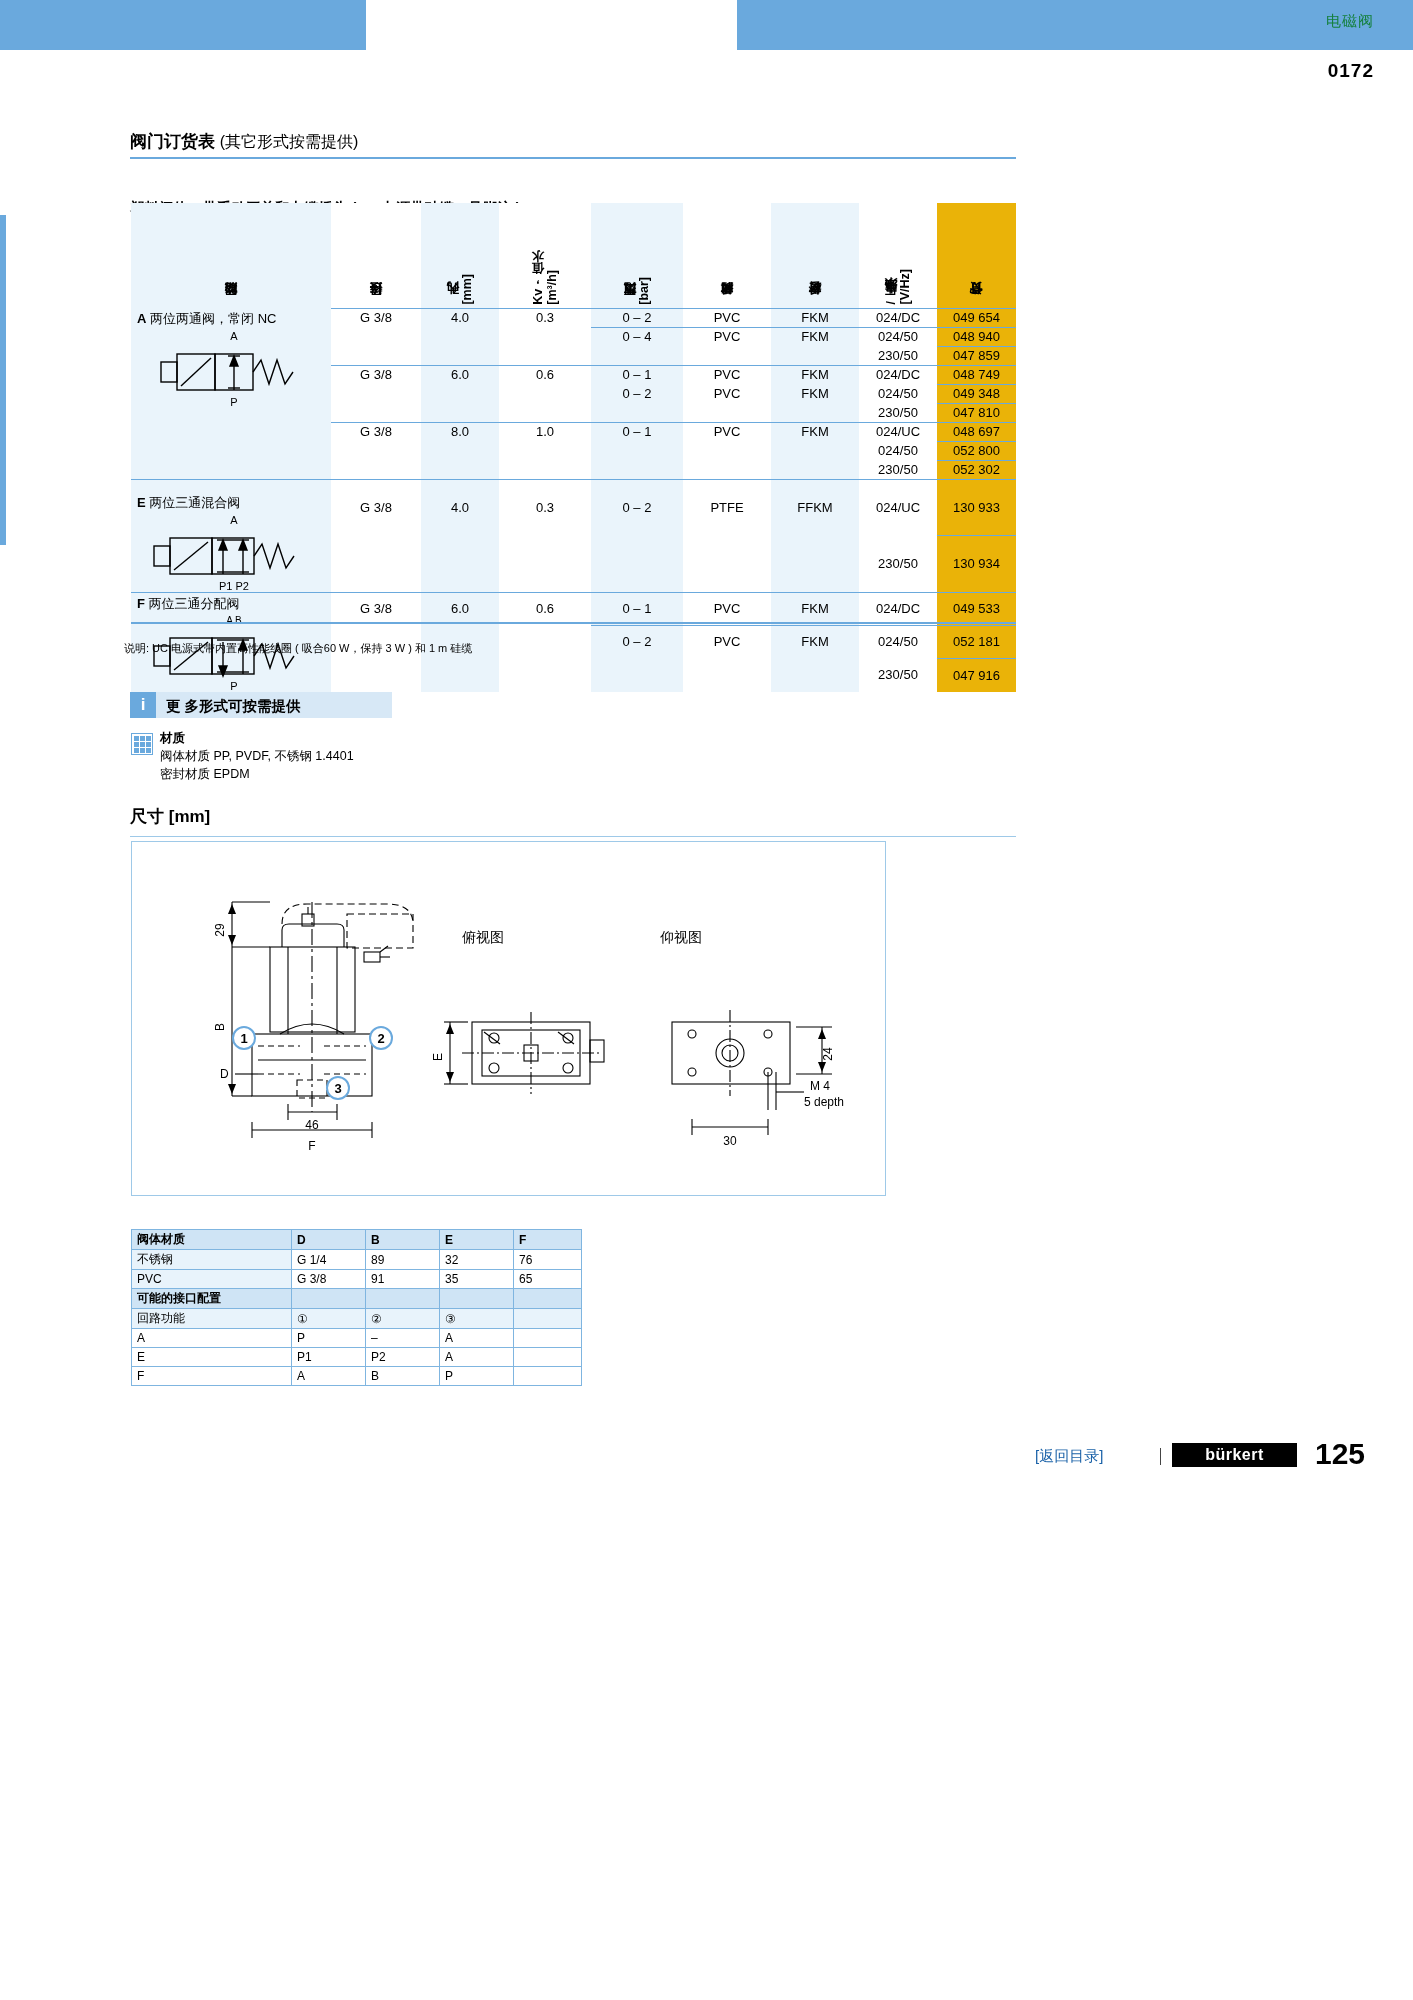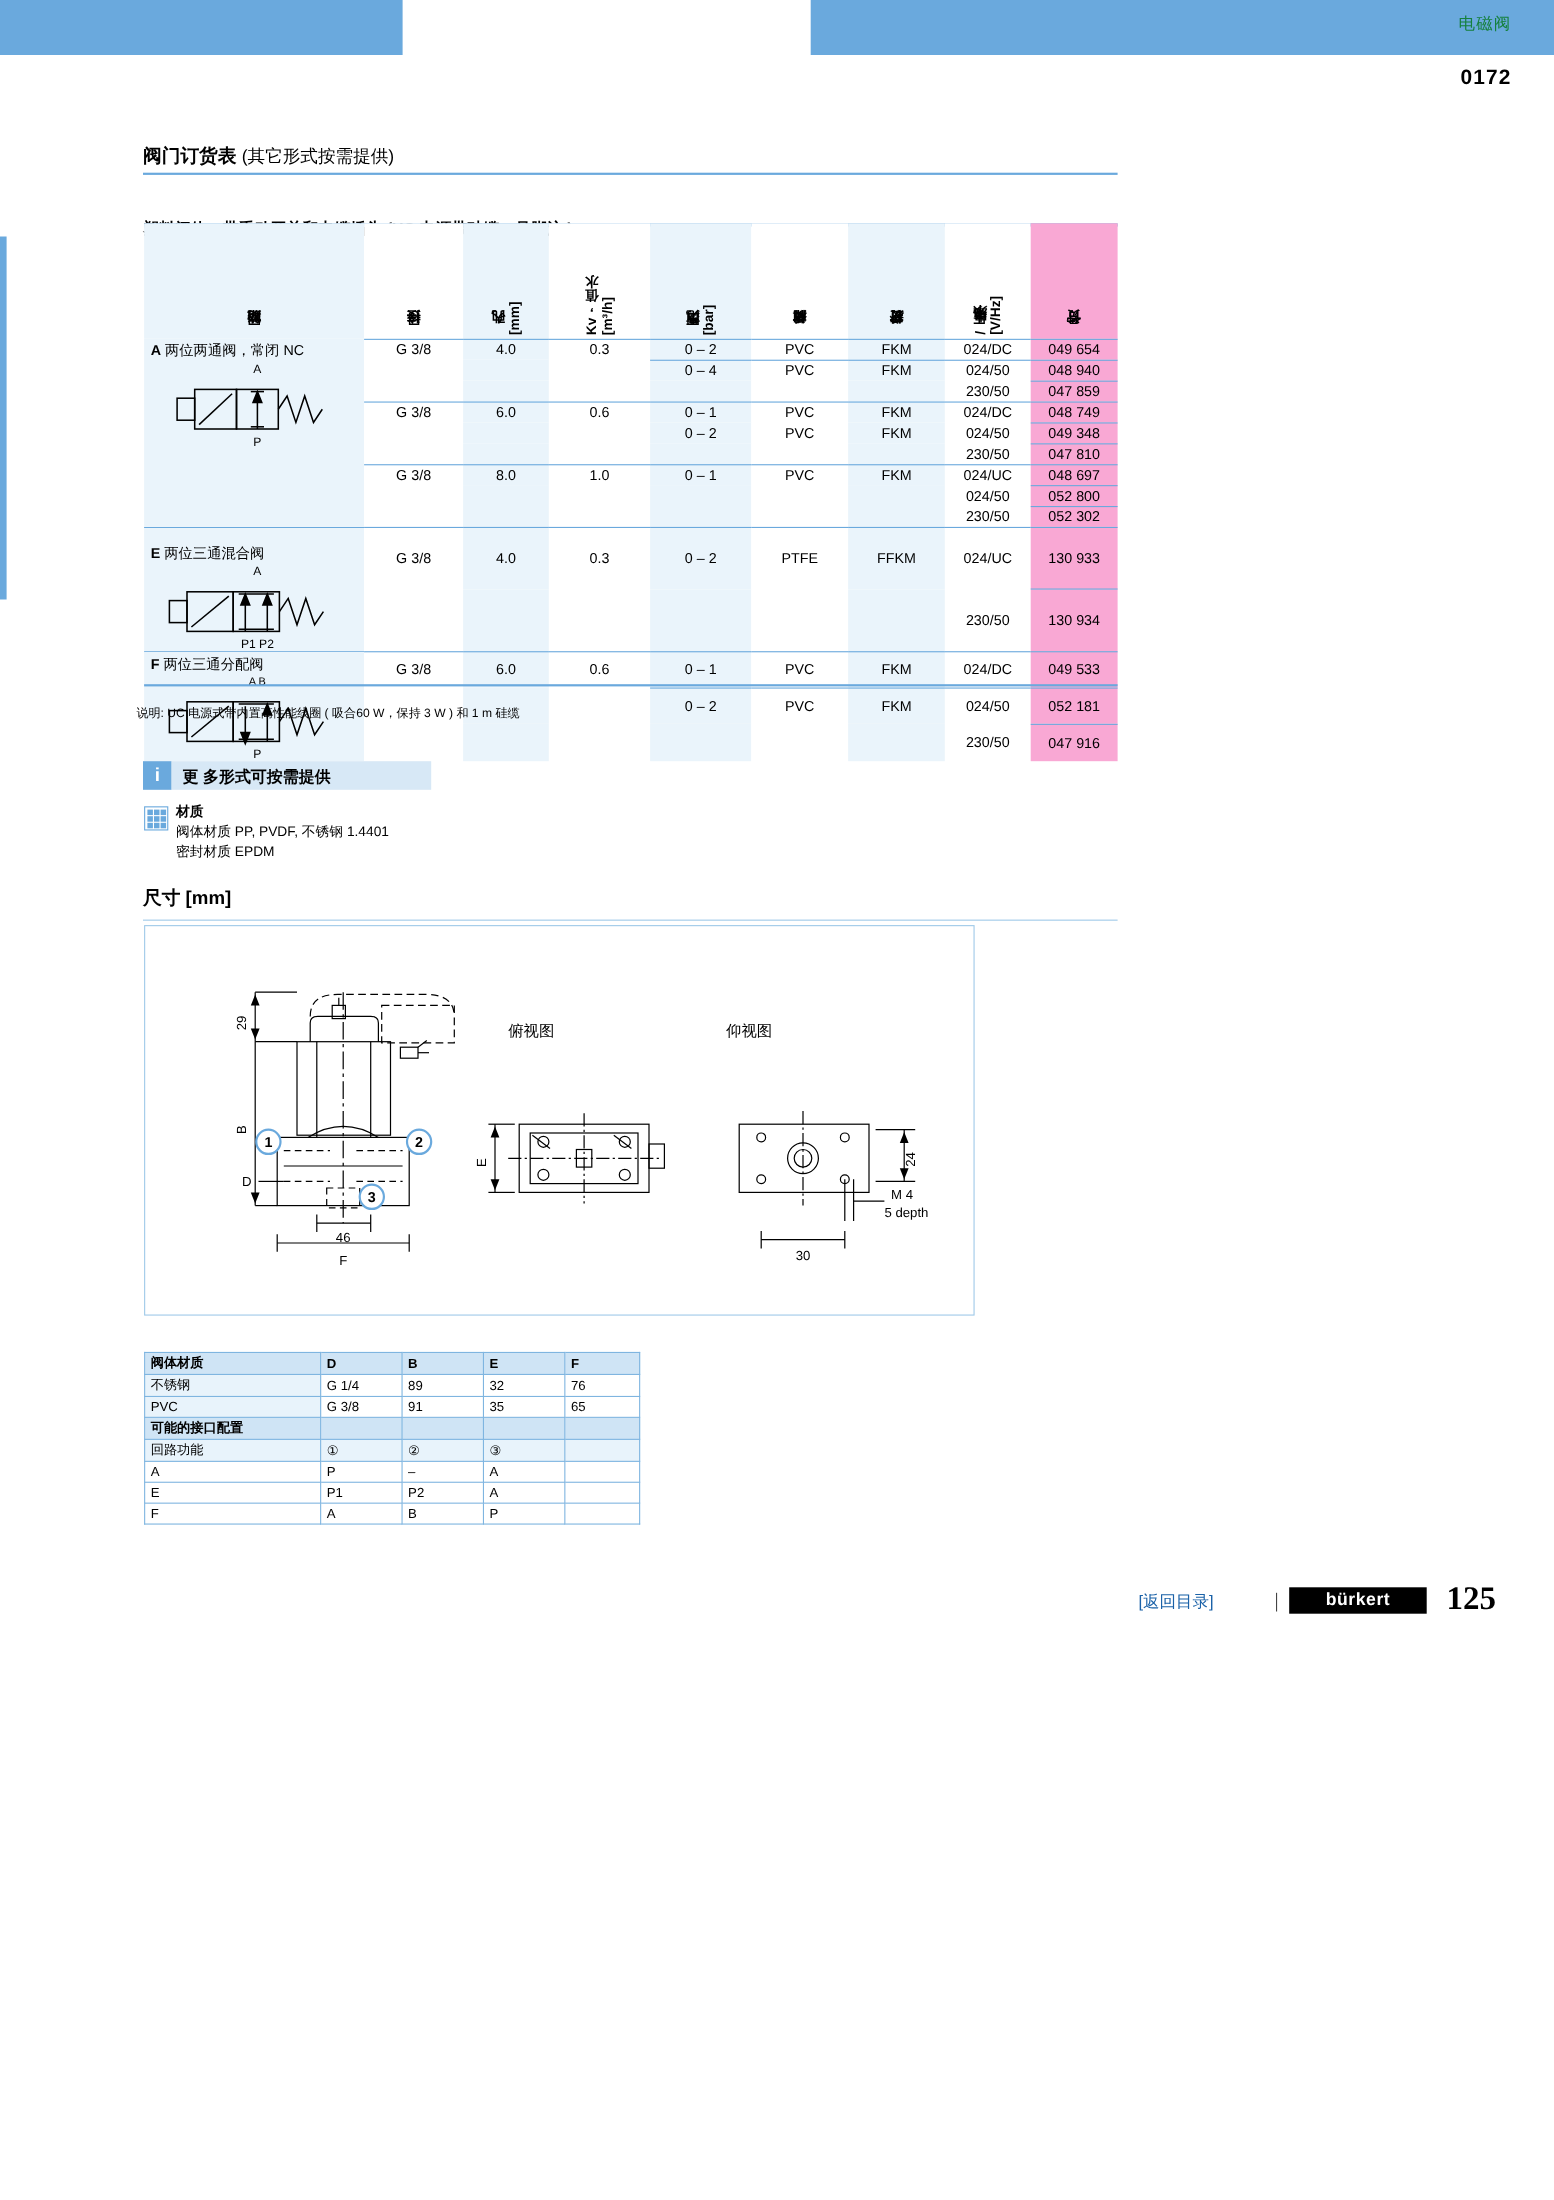--- a/index.html
+++ b/index.html
@@ -27,21 +27,21 @@
   .subtitle{ position:absolute; left:130px; top:199px; font-size:14.5px; font-weight:bold; }
 
   
   .tbl{ position:absolute; left:131px; top:203px; width:885px; }
   table.order{ border-collapse:collapse; width:885px; table-layout:fixed; font-size:12.5px; }
   table.order td, table.order th{ padding:0; margin:0; }
   .hdr-rule-top{ position:absolute; left:131px; top:203px; width:885px; height:3px; background:#6aa9dd; }
 
   .colshade{ background:#eaf4fb; }
   .colwhite{ background:#ffffff; }
-  .ordshade{ background:#f9a8d4; }
+  .ordshade{ background:#eab308; }
 
   .hcell{ height:105px; vertical-align:bottom; text-align:center; }
   .vtext{
     writing-mode:vertical-rl; transform:rotate(180deg);
     display:inline-block; font-weight:bold; font-size:12.5px;
     line-height:1.15; text-align:left; white-space:pre; padding-bottom:3px;
   }
   .bcell{ height:19px; text-align:center; font-size:13px; vertical-align:middle; }
   .bcell.left{ text-align:left; padding-left:6px; }
   .tbl-bottom{ position:absolute; left:131px; top:622px; width:885px; height:2px; background:#6aa9dd; }
@@ -71,21 +71,21 @@
   table.dims{ border-collapse:collapse; width:450px; table-layout:fixed; }
   table.dims td{ border:1px solid #7fb5e0; height:19px; padding:1px 5px; }
   table.dims td.h{ background:#cfe4f5; font-weight:bold; }
   table.dims td.s{ background:#e8f3fb; }
 
   
   .footer-link{ position:absolute; left:1035px; top:1447px; font-size:15px; color:#1b62a8; }
   .foot-sep{ position:absolute; left:1160px; top:1448px; width:1px; height:17px; background:#444; }
   .burkert{ position:absolute; left:1172px; top:1443px; width:125px; height:24px; background:#000;
             color:#fff; font-size:16px; font-weight:bold; text-align:center; line-height:24px; letter-spacing:0.5px;}
-  .pageno{ position:absolute; left:1315px; top:1437px; font-size:30px; font-weight:bold;font-family:Liberation Serif, serif; }
+  .pageno{ position:absolute; left:1315px; top:1437px; font-size:30px; font-weight:bold; }
 
   
   svg{ display:block; }
 </style>
 </head>
 <body>
 
 <div class="topbar-left"></div>
 <div class="topbar-right"></div>
 <div class="topbar-label">电磁阀</div>

